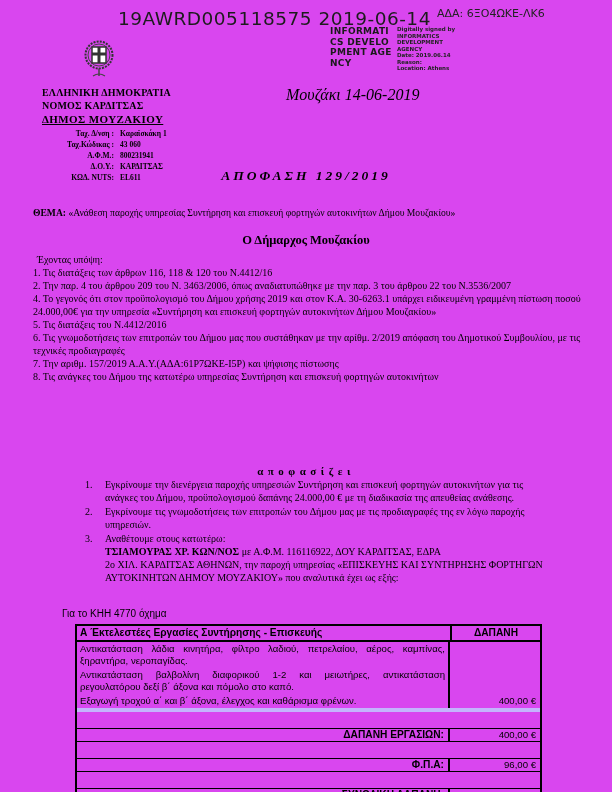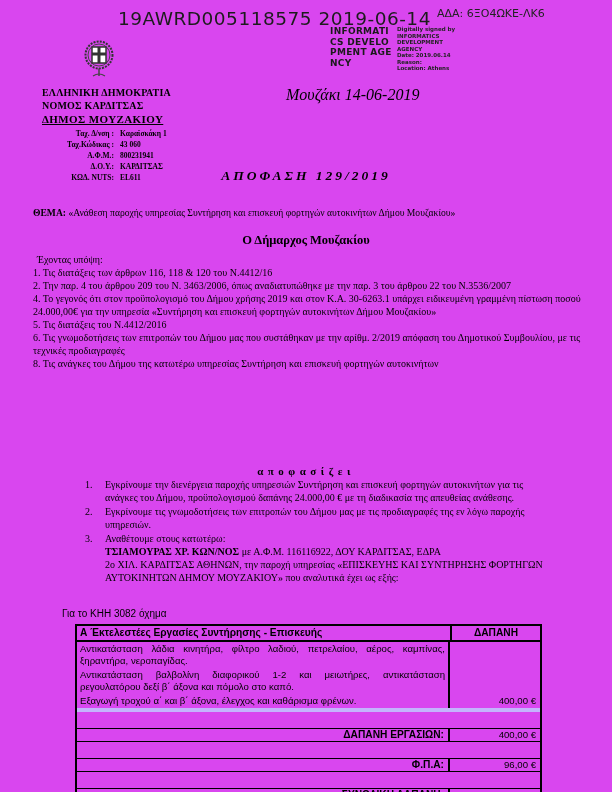--- a/index.html
+++ b/index.html
@@ -160,20 +160,21 @@
 
   <div class="issuer">Ο Δήμαρχος Μουζακίου</div>
   <div class="having">Έχοντας υπόψη:</div>
 
   <div class="considerations">
     <p>1. Τις διατάξεις των άρθρων 116, 118 &amp; 120 του Ν.4412/16</p>
     <p>2. Την παρ. 4 του άρθρου 209 του Ν. 3463/2006, όπως αναδιατυπώθηκε με την παρ. 3 του άρθρου 22 του Ν.3536/2007</p>
     <p>4. Το γεγονός ότι στον προϋπολογισμό του Δήμου χρήσης 2019 και στον Κ.Α. 30-6263.1 υπάρχει ειδικευμένη γραμμένη πίστωση ποσού 24.000,00€ για την υπηρεσία «Συντήρηση και επισκευή φορτηγών αυτοκινήτων Δήμου Μουζακίου»</p>
     <p>5. Τις διατάξεις του Ν.4412/2016</p>
     <p>6. Τις γνωμοδοτήσεις των επιτροπών του Δήμου μας που συστάθηκαν με την αρίθμ. 2/2019 απόφαση του Δημοτικού Συμβουλίου, με τις τεχνικές προδιαγραφές</p>
+    <p>7. Την αριθμ. 157/2019 Α.Α.Υ.(ΑΔΑ:61Ρ7ΩΚΕ-Ι5Ρ) και ψήφισης πίστωσης</p>
     <p>8. Τις ανάγκες του Δήμου της κατωτέρω υπηρεσίας Συντήρηση και επισκευή φορτηγών αυτοκινήτων</p>
   </div>
 
   <div class="decides">αποφασίζει</div>
 
   <div class="decisions">
     <div class="dec-item">
       <span class="dec-num">1.</span>
       <div class="dec-text">Εγκρίνουμε την διενέργεια παροχής υπηρεσιών Συντήρηση και επισκευή φορτηγών αυτοκινήτων για τις ανάγκες του Δήμου, προϋπολογισμού δαπάνης 24.000,00 € με τη διαδικασία της απευθείας ανάθεσης.</div>
     </div>
@@ -186,21 +187,21 @@
       <div class="dec-text">
         <div>Αναθέτουμε στους κατωτέρω:</div>
         <div class="contractor">
           <span class="name">ΤΣΙΑΜΟΥΡΑΣ ΧΡ. ΚΩΝ/ΝΟΣ</span><span> με Α.Φ.Μ.  116116922, ΔΟΥ ΚΑΡΔΙΤΣΑΣ, ΕΔΡΑ</span>
         </div>
         <div>2ο ΧΙΛ. ΚΑΡΔΙΤΣΑΣ ΑΘΗΝΩΝ, την παροχή υπηρεσίας «ΕΠΙΣΚΕΥΗΣ ΚΑΙ ΣΥΝΤΗΡΗΣΗΣ ΦΟΡΤΗΓΩΝ ΑΥΤΟΚΙΝΗΤΩΝ ΔΗΜΟΥ ΜΟΥΖΑΚΙΟΥ» που αναλυτικά έχει ως εξής:</div>
       </div>
     </div>
   </div>
 
-  <div class="kxh-line">Για το ΚΗΗ 3082 όχημα</div>
+  <div class="kxh-line">Για το ΚΗΗ 4770 όχημα</div>
 
   <div class="work-table">
     <div class="wt-header">
       <div class="c1">Α Έκτελεστέες Εργασίες Συντήρησης - Επισκευής</div>
       <div class="c2">ΔΑΠΑΝΗ</div>
     </div>
     <div class="wt-body">
       <div class="c1">
         <p>Αντικατάσταση λάδια κινητήρα, φίλτρο λαδιού, πετρελαίου, αέρος, καμπίνας, ξηραντήρα, νεροπαγίδας.</p>
         <p>Αντικατάσταση βαλβολίνη διαφορικού 1-2 και μειωτήρες, αντικατάσταση ρεγουλατόρου δεξί β΄ άξονα και πόμολο στο καπό.</p>

